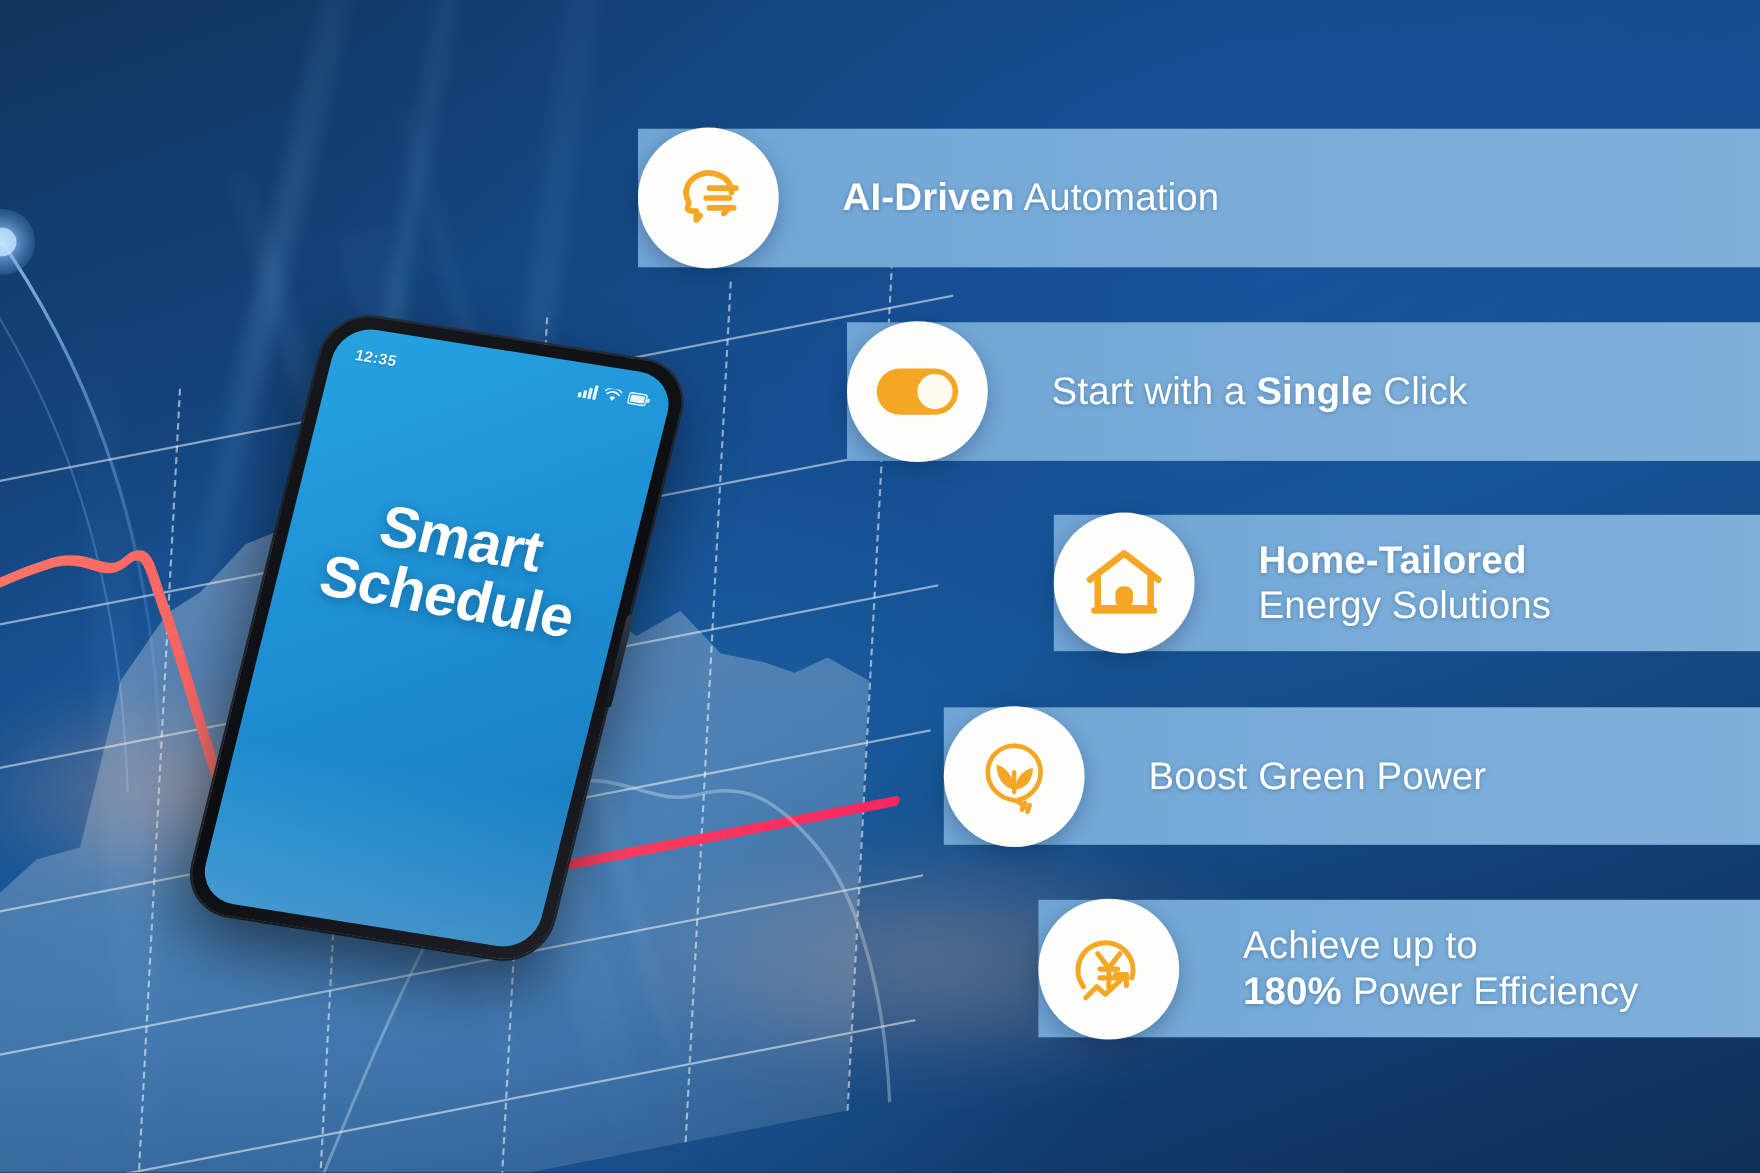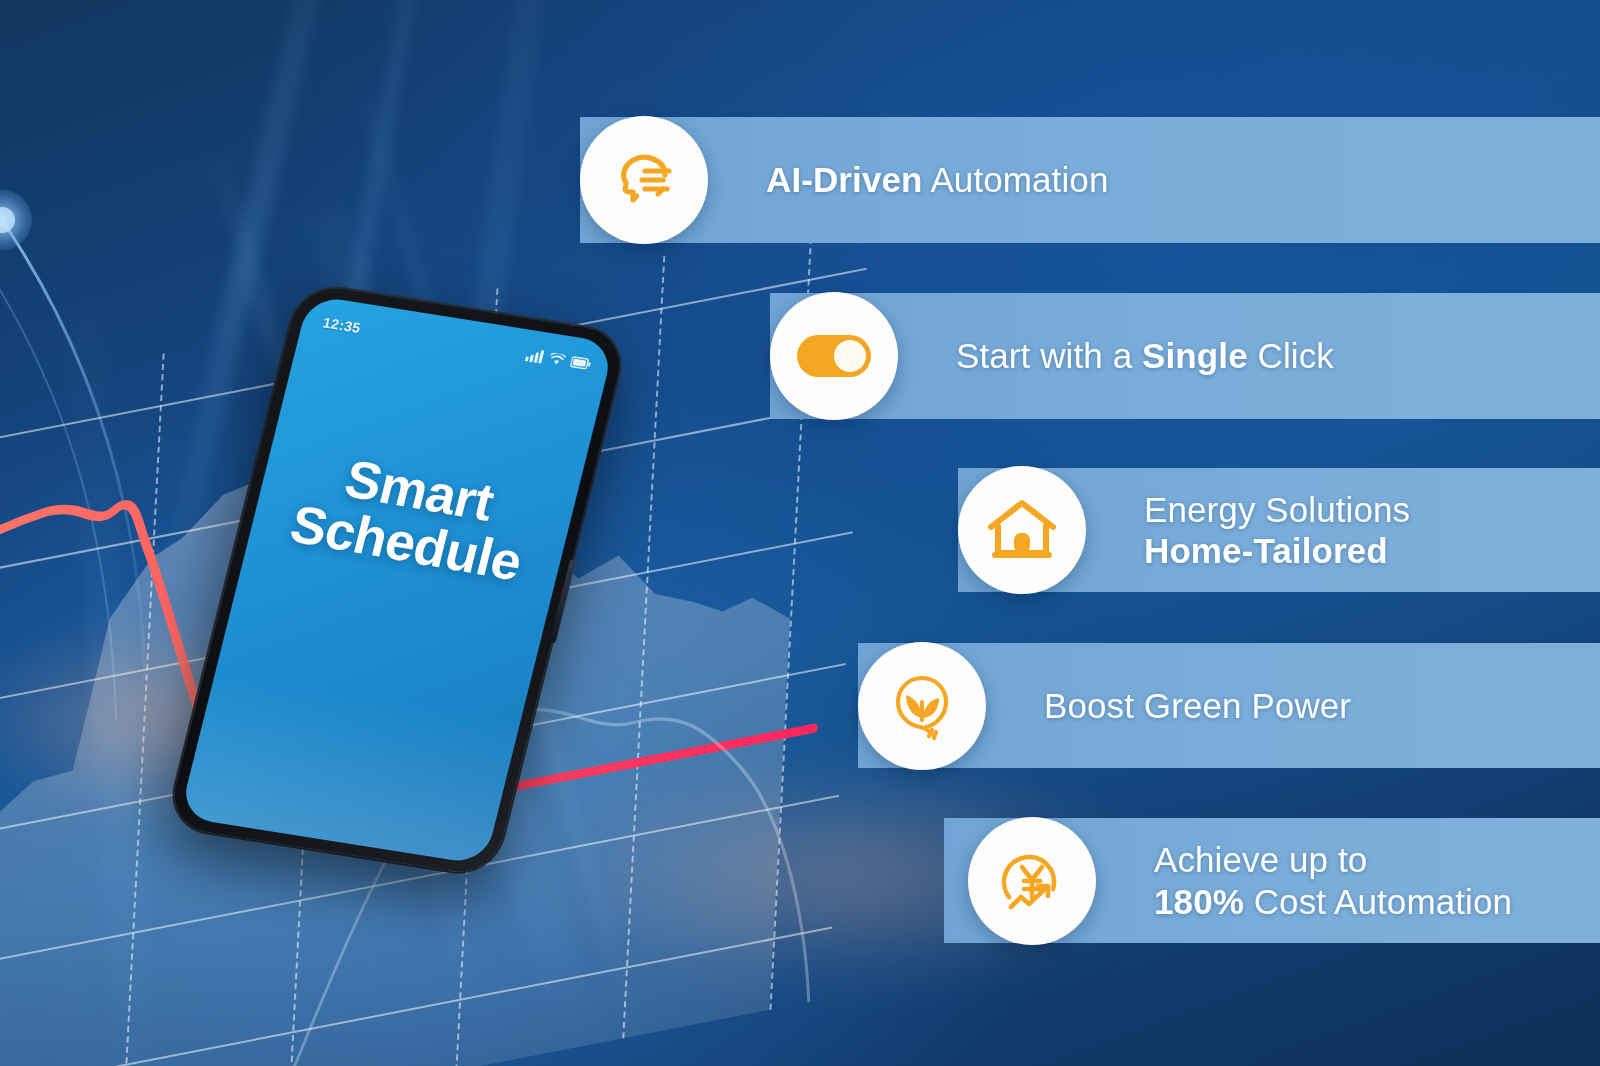--- a/index.html
+++ b/index.html
@@ -261,22 +261,22 @@
         <svg width="74" height="70" viewBox="0 0 74 70">
           <g fill="none" stroke="#F5A623" stroke-width="6" stroke-linecap="round" stroke-linejoin="round">
             <path d="M6 32 L37 8 L68 32"></path>
             <path d="M13 31 L13 58 L61 58 L61 31"></path>
             <path d="M10 60 L64 60"></path>
           </g>
           <rect x="29" y="38" width="16" height="20" rx="7" fill="#F5A623"></rect>
         </svg>
       </div>
       <div class="feature-text ft-2l">
+        <div><b>Home-Tailored</b></div>
         <div><span>Energy Solutions</span></div>
-        <div><b>Home-Tailored</b></div>
       </div>
     </div>
 
     <div class="feature-row" style="left:858px; top:643px; width:742px; height:125px;text-align:right;">
       <div class="feature-bar"></div>
       <div class="feature-icon">
         <svg width="72" height="72" viewBox="0 0 72 72">
           <g fill="none" stroke="#F5A623" stroke-width="4.2" stroke-linecap="round" stroke-linejoin="round">
             <path d="M36 8 C50 8 60 19 60 32 C60 45 50 55 40 57"></path>
             <path d="M36 8 C22 8 12 19 12 32 C12 45 22 55 34 57 C39 58 43 60 45 64"></path>
@@ -285,35 +285,35 @@
           <path d="M36 48 C36 38 30 28 20 25 C20 37 26 46 36 48 Z" fill="#F5A623"></path>
           <path d="M37 48 C37 39 43 30 53 28 C53 39 47 47 37 48 Z" fill="#F5A623"></path>
           <path d="M36 50 L36 32" stroke="#F5A623" stroke-width="4" stroke-linecap="round"></path>
         </svg>
       </div>
       <div class="feature-text ft-2l">
         <div><span>Boost Green Power</span></div>
       </div>
     </div>
 
-    <div class="feature-row" style="left:944px; top:818px; width:656px; height:125px;padding-left:24px;">
+    <div class="feature-row" style="left:944px; top:818px; width:656px; height:125px;">
       <div class="feature-bar"></div>
       <div class="feature-icon">
         <svg width="74" height="72" viewBox="0 0 74 72">
           <g fill="none" stroke="#F5A623" stroke-width="4.6" stroke-linecap="round" stroke-linejoin="round">
             <path d="M14 52 A25 25 0 1 1 58 44"></path>
             <path d="M27 22 L37 35 L47 22"></path>
             <path d="M29 36 L45 36"></path>
             <path d="M29 44 L45 44"></path>
             <path d="M37 35 L37 52"></path>
             <path d="M16 62 L26 52 L34 59 L52 42"></path>
             <path d="M43 41 L53 41 L53 51"></path>
           </g>
         </svg>
       </div>
       <div class="feature-text ft-2l">
         <div><span>Achieve up to</span></div>
-        <div><b>180%</b><span> Cost Automation</span></div>
+        <div><b>180%</b><span> Power Efficiency</span></div>
       </div>
     </div>
 
   </div>
 </div>
 
 </body></html>

